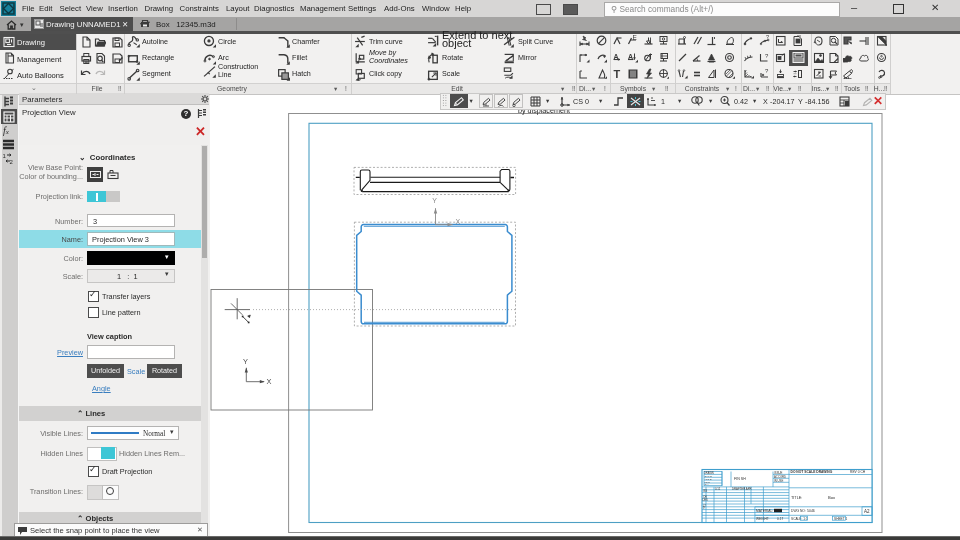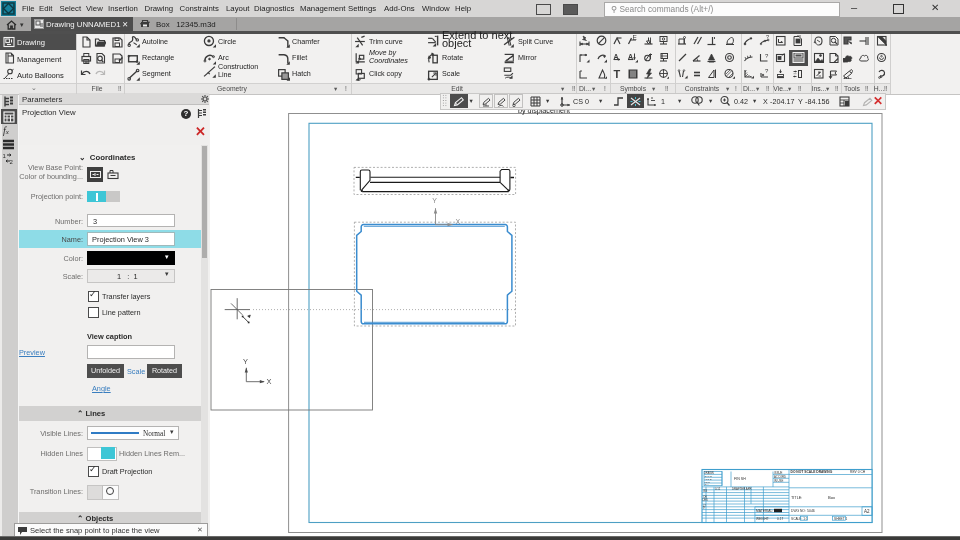--- a/index.html
+++ b/index.html
@@ -160,21 +160,21 @@
         </svg>
       </div>
 <div class="abs" style="left:88px;top:76px;">
         <svg width="13" height="11" viewBox="0 0 13 11">
           <rect x="1" y="4" width="10" height="5.5" fill="none" stroke="#3b3b3b" stroke-width="1.1"></rect>
           <path d="M3 4V1.5h3V4" stroke="#3b3b3b" stroke-width="1" fill="none"></path>
           <path d="M3.5 6.5h5" stroke="#3b3b3b" stroke-width="1"></path>
         </svg>
       </div>
 
-<div class="abs" style="left:0px;top:99px;width:64px;text-align:right;font-size:7.3px;color:#6e6d6c;white-space:nowrap;">Projection point:</div>
+<div class="abs" style="left:0px;top:99px;width:64px;text-align:right;font-size:7.3px;color:#6e6d6c;white-space:nowrap;">Projection link:</div>
 <div class="abs" style="left:68px;top:98px;width:33px;height:11px;background:#c9c8c7;"></div>
 <div class="abs" style="left:68px;top:98px;width:19px;height:11px;background:#3ec6d6;"></div>
 <div class="abs" style="left:77px;top:99.5px;width:1.6px;height:8px;background:#fff;"></div>
 
 <div class="abs" style="left:30px;top:124px;width:34px;text-align:right;font-size:7.3px;color:#6e6d6c;">Number:</div>
 <div class="abs" style="left:68px;top:121px;width:88px;height:13px;background:#fff;border:1px solid #b4b3b2;box-sizing:border-box;"></div>
 <div class="abs" style="left:74px;top:124px;font-size:7.4px;color:#2a2a2a;">3</div>
 
 <div class="abs" style="left:0;top:137px;width:182px;height:18px;background:#8edce7;"></div>
 <div class="abs" style="left:30px;top:142px;width:34px;text-align:right;font-size:7.3px;color:#4a4a4a;">Name:</div>
@@ -192,21 +192,21 @@
 
 <div class="abs" style="left:69px;top:198px;width:9px;height:9px;background:#fff;border:1.2px solid #4a4a4a;"></div>
 <div class="abs" style="left:70px;top:195.5px;font-size:9px;color:#2a2a2a;">✓</div>
 <div class="abs" style="left:83px;top:199px;font-size:7.3px;color:#2a2a2a;">Transfer layers</div>
 
 <div class="abs" style="left:69px;top:214px;width:9px;height:9px;background:#fff;border:1.2px solid #4a4a4a;"></div>
 <div class="abs" style="left:83px;top:215px;font-size:7.3px;color:#2a2a2a;">Line pattern</div>
 
 <div class="abs" style="left:68px;top:239px;font-size:7.4px;font-weight:bold;color:#2a2a2a;">View caption</div>
 
-<div class="abs" style="left:0px;top:255px;width:64px;text-align:left;font-size:7.3px;color:#3a7ebf;text-decoration:underline;white-space:nowrap;">Preview</div>
+<div class="abs" style="left:0px;top:255px;width:64px;text-align:right;font-size:7.3px;color:#3a7ebf;text-decoration:underline;white-space:nowrap;">Preview</div>
 <div class="abs" style="left:68px;top:252px;width:88px;height:14px;background:#fff;border:1px solid #b4b3b2;box-sizing:border-box;"></div>
 
 <div class="abs" style="left:68px;top:271px;width:37px;height:14px;background:#4d4d4d;color:#f2f2f2;font-size:7.2px;text-align:center;line-height:14px;">Unfolded</div>
 <div class="abs" style="left:108px;top:274px;font-size:7.3px;color:#3a7ebf;">Scale</div>
 <div class="abs" style="left:128px;top:271px;width:35px;height:14px;background:#4d4d4d;color:#f2f2f2;font-size:7.2px;text-align:center;line-height:14px;">Rotated</div>
 
 <div class="abs" style="left:73px;top:291px;font-size:7.3px;color:#3a7ebf;text-decoration:underline;">Angle</div>
 
 <div class="abs" style="left:0;top:313px;width:182px;height:15px;background:#d2d1d0;"></div>
 <div class="abs" style="left:58px;top:316px;font-size:7.6px;font-weight:bold;color:#2a2a2a;">⌃ Lines</div>

